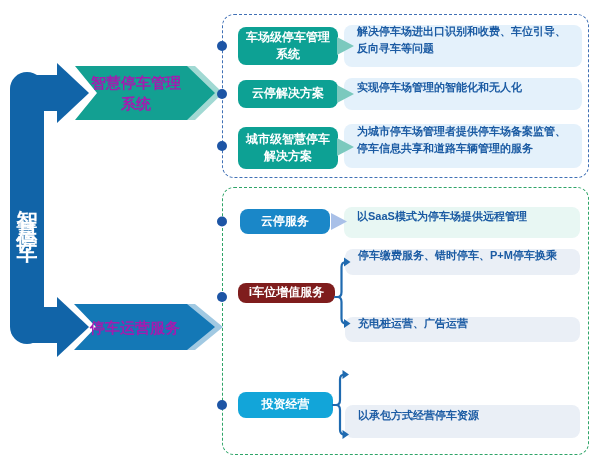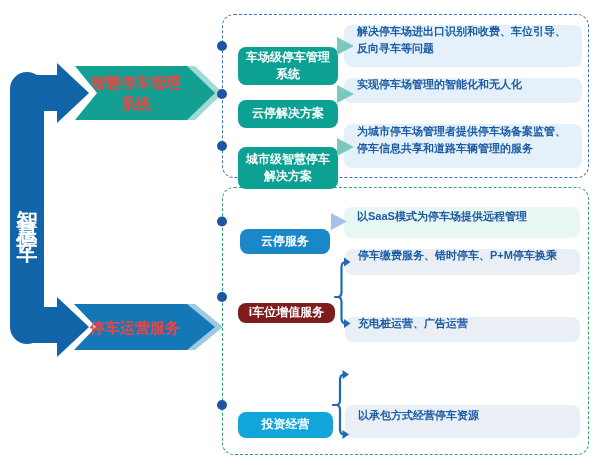--- a/index.html
+++ b/index.html
@@ -6,51 +6,51 @@
   .stage{
     position:relative;width:607px;height:475px;background:#ffffff;overflow:hidden;
     font-family:"Liberation Sans","DejaVu Sans",sans-serif;
   }
   .panel{position:absolute;border:1.5px dashed;border-radius:12px;box-sizing:border-box;}
   .panel.top{left:222px;top:14px;width:367px;height:164px;border-color:#4070b5;}
   .panel.bot{left:222px;top:187px;width:367px;height:268px;border-color:#2fa468;}
 
   .lbl{position:absolute;display:flex;align-items:center;justify-content:center;
        color:#fff;font-weight:700;font-size:12px;text-align:center;border-radius:8px;
-       line-height:1.45;padding:0 5px;box-sizing:border-box;margin-top:20px;}
+       line-height:1.45;padding:0 5px;box-sizing:border-box;}
   .g1{left:238px;top:27px;width:100px;height:38px;background:#0da194;}
   .g2{left:238px;top:80px;width:100px;height:28px;background:#0da194;text-align:right;}
   .g3{left:238px;top:127px;width:100px;height:42px;background:#0da194;}
   .b1{left:240px;top:209px;width:90px;height:25px;background:#1a87c8;}
   .b2{left:238px;top:283px;width:97px;height:20px;background:#7f1d1d;}
   .b3{left:238px;top:392px;width:95px;height:26px;background:#12a5d9;}
 
   .desc{position:absolute;display:flex;align-items:center;color:#1b5ba3;font-weight:600;
         font-size:11px;line-height:1.55;border-radius:8px;box-sizing:border-box;
         padding:0 6px 12px 13px;}
   .d1{left:344px;top:25px;width:238px;height:42px;background:#e4f1fb;}
-  .d2{left:344px;top:78px;width:238px;height:25px;background:#e4f1fb;}
+  .d2{left:344px;top:78px;width:238px;height:32px;background:#e4f1fb;}
   .d3{left:344px;top:124px;width:238px;height:44px;background:#e4f1fb;}
   .bd1{left:344px;top:207px;width:236px;height:31px;background:#e8f7f3;}
   .bd2a{left:345px;top:249px;width:235px;height:26px;background:#eaeff6;text-align:center;}
   .bd2b{left:345px;top:311px;width:235px;height:25px;background:#eaeff6;margin-top:6px;}
   .bd3a{left:345px;top:358px;width:235px;height:33px;background:#eaeff6;margin-top:47px;}
   .bd3b{left:345px;top:418px;width:235px;height:32px;background:#eaeff6;}
 
   .shapes{position:absolute;left:0;top:0;pointer-events:none;}
 
   .root-title{
     position:absolute;left:10px;top:72px;width:34px;height:272px;
     display:flex;align-items:center;justify-content:center;
     writing-mode:vertical-rl;text-orientation:upright;
     color:#fff;font-size:21px;font-weight:700;letter-spacing:10px;
     padding-top:10px;box-sizing:border-box;
   }
   .banner-text{position:absolute;display:flex;align-items:center;justify-content:center;
-    color:#ef4444;font-weight:700;font-size:15px;text-align:center;line-height:1.4;}
+    color:#a21caf;font-weight:700;font-size:15px;text-align:center;line-height:1.4;}
   .banner-text.t{left:84px;top:66px;width:104px;height:54px;}
   .banner-text.b{left:76px;top:303px;width:118px;height:48px;}
 </style>
 </head>
 <body>
 
 <div class="stage">
 
   <div class="panel top"></div>
   <div class="panel bot"></div>

